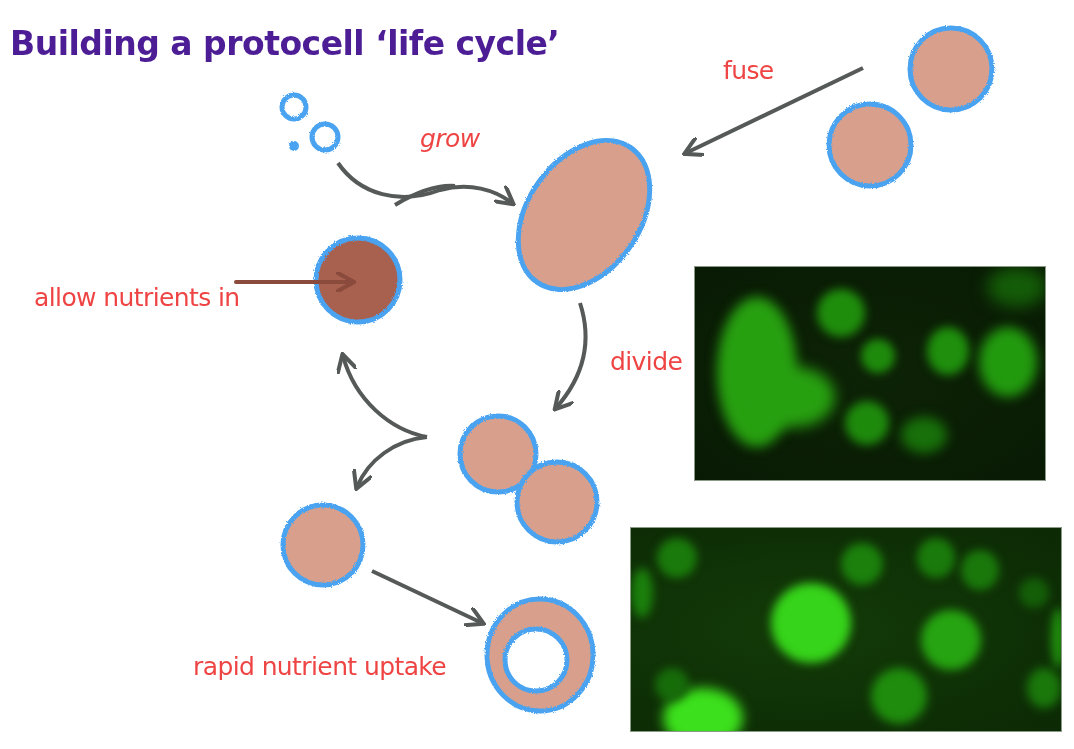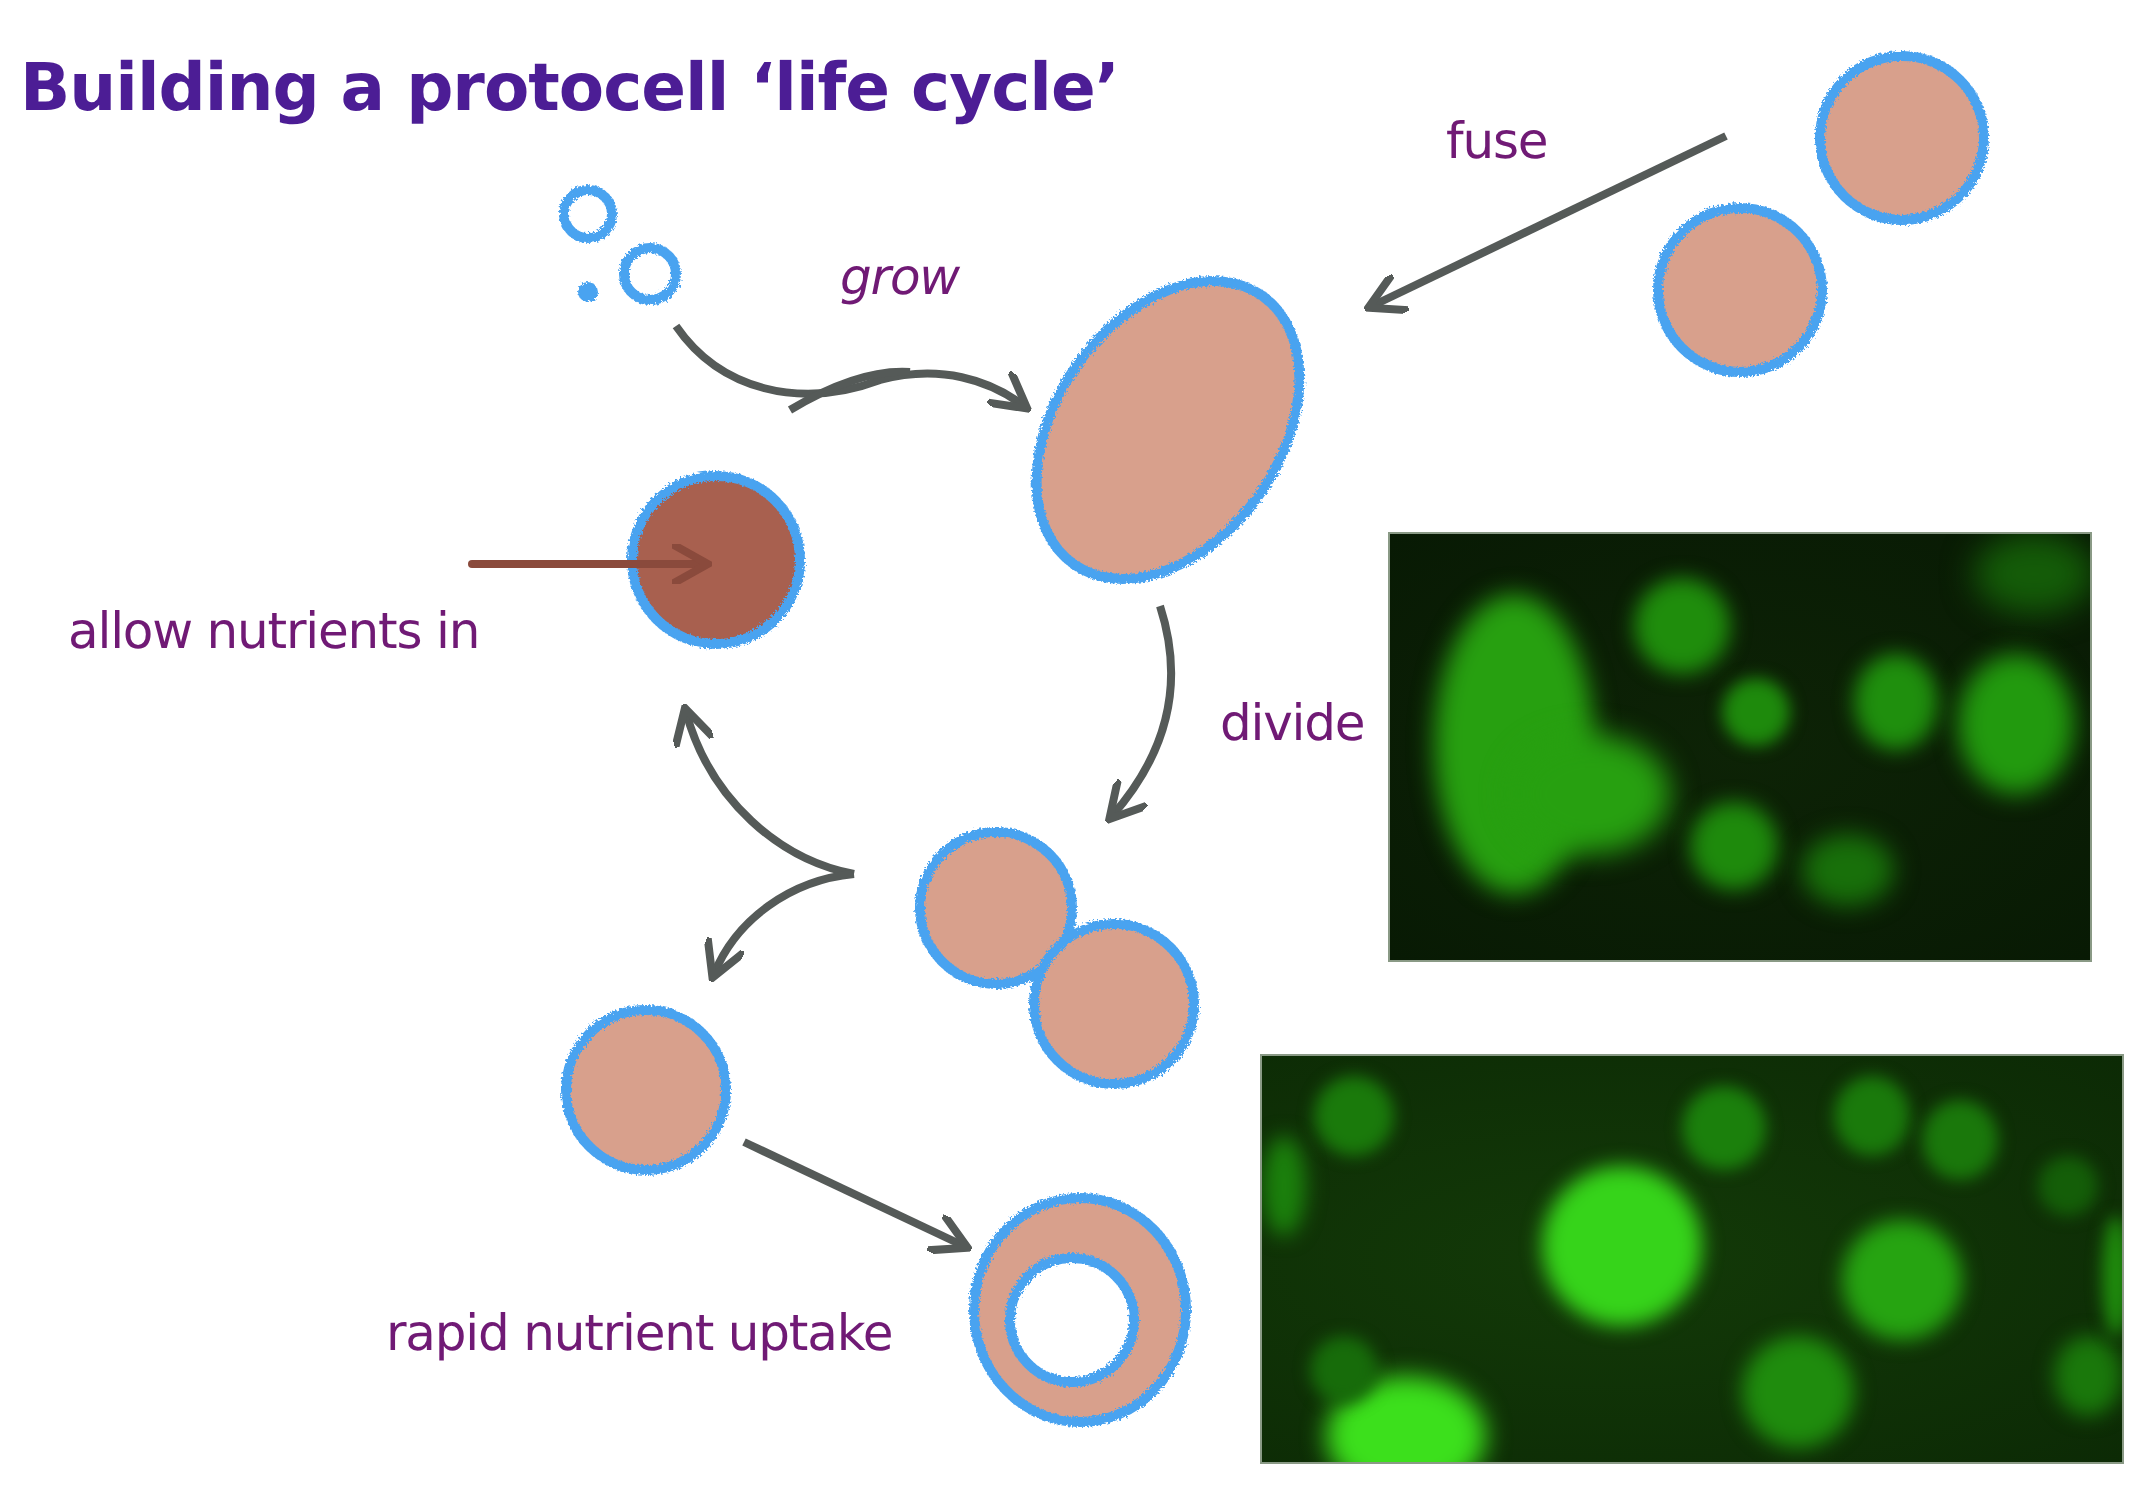--- a/index.html
+++ b/index.html
@@ -1,21 +1,21 @@
 <!DOCTYPE html>
 <html><head>
 <meta charset="utf-8">
 <style>
   html, body { margin: 0; padding: 0; background: #ffffff; }
   body { width: 1074px; height: 749px; position: relative; overflow: hidden;
          font-family: "DejaVu Sans", "Liberation Sans", sans-serif; }
   .title { position: absolute; left: 10px; top: 24px; font-size: 33px; font-weight: bold;
            color: #4c1d95; letter-spacing: -0.5px; white-space: nowrap;
            font-family: "DejaVu Sans", sans-serif; }
-  .label { position: absolute; color: #701a75; font-size: 25px; white-space: nowrap;
+  .label { position: absolute; color: #ef4444; font-size: 25px; white-space: nowrap;
            font-family: "DejaVu Sans", sans-serif; font-weight: normal; letter-spacing: -0.6px; }
   svg.diagram { position: absolute; left: 0; top: 0; }
   .micro { position: absolute; overflow: hidden; background: #0f2a06;
            border: 1px solid #8a9a86; }
   .blob { position: absolute; border-radius: 50%; }
 </style>
 </head>
 <body>
 
 <div class="title">Building a protocell ‘life cycle’</div>
@@ -77,21 +77,21 @@
 
   <g filter="url(#rough)">
     <ellipse cx="540" cy="655" rx="53" ry="56" fill="#d8a08c" stroke="#4aa3f0" stroke-width="5"></ellipse>
     <circle cx="536" cy="660" r="31" fill="#ffffff" stroke="#4aa3f0" stroke-width="5"></circle>
   </g>
 </svg>
 
 <div class="label" style="left:420px; top:124px;font-style:italic;">grow</div>
 <div class="label" style="left:723px; top:56px;">fuse</div>
 <div class="label" style="left:610px; top:347px;text-align:right;">divide</div>
-<div class="label" style="left:34px; top:301px;">allow nutrients in</div>
+<div class="label" style="left:34px; top:283px;">allow nutrients in</div>
 <div class="label" style="left:193px; top:652px;">rapid nutrient uptake</div>
 
 <div class="micro" style="left:694px; top:266px; width:350px; height:213px; background:radial-gradient(ellipse at 50% 50%, #0d2306 0%, #081a04 100%);">
   <div class="blob" style="left:22px; top:30px; width:80px; height:150px; background:#27a010; filter:blur(6px);"></div>
   <div class="blob" style="left:60px; top:100px; width:80px; height:60px; background:#27a010; filter:blur(7px);"></div>
   <div class="blob" style="left:122px; top:22px; width:48px; height:48px; background:#1f8d0c; filter:blur(5px);"></div>
   <div class="blob" style="left:166px; top:72px; width:34px; height:34px; background:#1e8a0c; filter:blur(4px);"></div>
   <div class="blob" style="left:232px; top:60px; width:42px; height:48px; background:#1f8f0d; filter:blur(5px);"></div>
   <div class="blob" style="left:284px; top:60px; width:58px; height:70px; background:#229a0e; filter:blur(6px);"></div>
   <div class="blob" style="left:150px; top:134px; width:44px; height:44px; background:#1e8a0c; filter:blur(5px);"></div>

